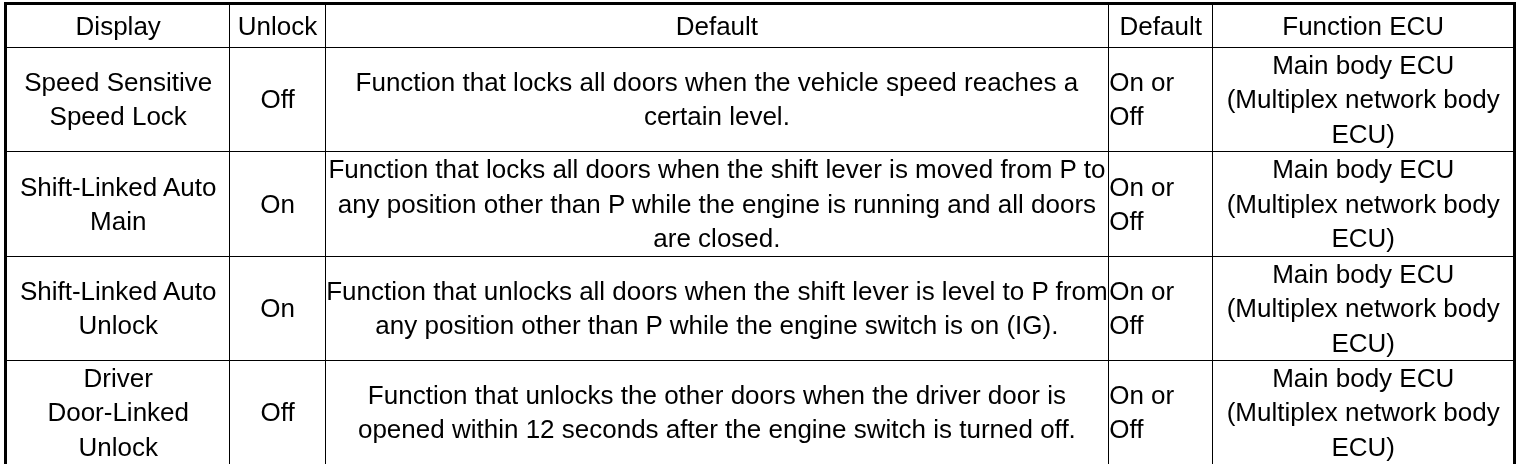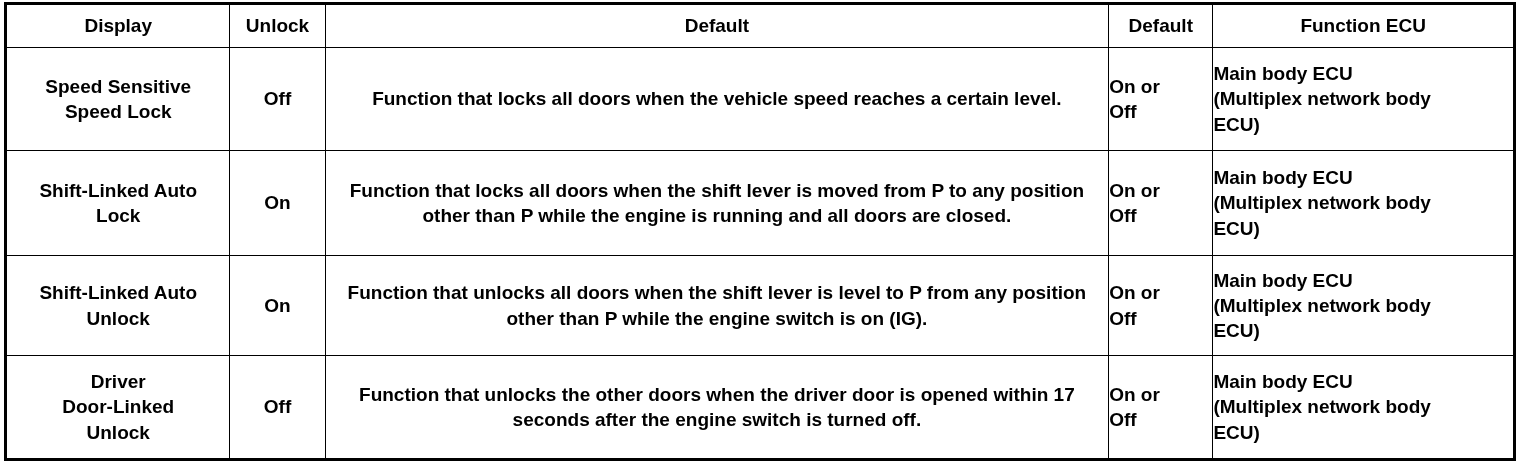--- a/index.html
+++ b/index.html
@@ -29,22 +29,22 @@
     height: 456px;
     border: 3px solid #000000;
     background: #ffffff;
   }
 
   table.spec-table td,
   table.spec-table th {
     border: 1.5px solid #000000;
     padding: 0;
     vertical-align: middle;
-    font-weight: bold;
-    font-size: 19px;
+    font-weight: normal;
+    font-size: 26px;
     line-height: 1.32;
   }
 
   
   col.c-display  { width: 224px; }
   col.c-default  { width: 95px;  }
   col.c-content  { width: 782px; }
   col.c-setting  { width: 104px; }
   col.c-ecu      { width: 301px; }
 
@@ -68,21 +68,21 @@
     padding: 3px 3px;
   }
   td.cell-content {
     text-align: center;
     padding: 6px 9px 6px 10px;
   }
   td.cell-setting {
     padding: 3px 3px;
   }
   td.cell-ecu {
-    text-align: left;
+    text-align: center;
     padding: 4px 6px;
   }
 
   
   tr.row-0 { height: 103px; }
   tr.row-1 { height: 105px; }
   tr.row-2 { height: 100px; }
   tr.row-3 { height: 104px; }
 
   .lines span { display: block; }
@@ -134,21 +134,21 @@
             <span>(Multiplex network body</span>
             <span>ECU)</span>
           </span>
         </td>
       </tr>
 
       <tr class="row-1">
         <td class="cell-display">
           <span class="lines">
             <span>Shift-Linked Auto</span>
-            <span>Lock</span>
+            <span>Main</span>
           </span>
         </td>
         <td class="cell-default">On</td>
         <td class="cell-content">
           <span class="content-text">Function that locks all doors when the shift lever is moved from P to any position other than P while the engine is running and all doors are closed.</span>
         </td>
         <td class="cell-setting">
           <span class="lines">
             <span>On or</span>
             <span>Off</span>
@@ -192,21 +192,21 @@
       <tr class="row-3">
         <td class="cell-display">
           <span class="lines">
             <span>Driver</span>
             <span>Door-Linked</span>
             <span>Unlock</span>
           </span>
         </td>
         <td class="cell-default">Off</td>
         <td class="cell-content">
-          <span class="content-text">Function that unlocks the other doors when the driver door is opened within 17 seconds after the engine switch is turned off.</span>
+          <span class="content-text">Function that unlocks the other doors when the driver door is opened within 12 seconds after the engine switch is turned off.</span>
         </td>
         <td class="cell-setting">
           <span class="lines">
             <span>On or</span>
             <span>Off</span>
           </span>
         </td>
         <td class="cell-ecu">
           <span class="lines">
             <span>Main body ECU</span>

